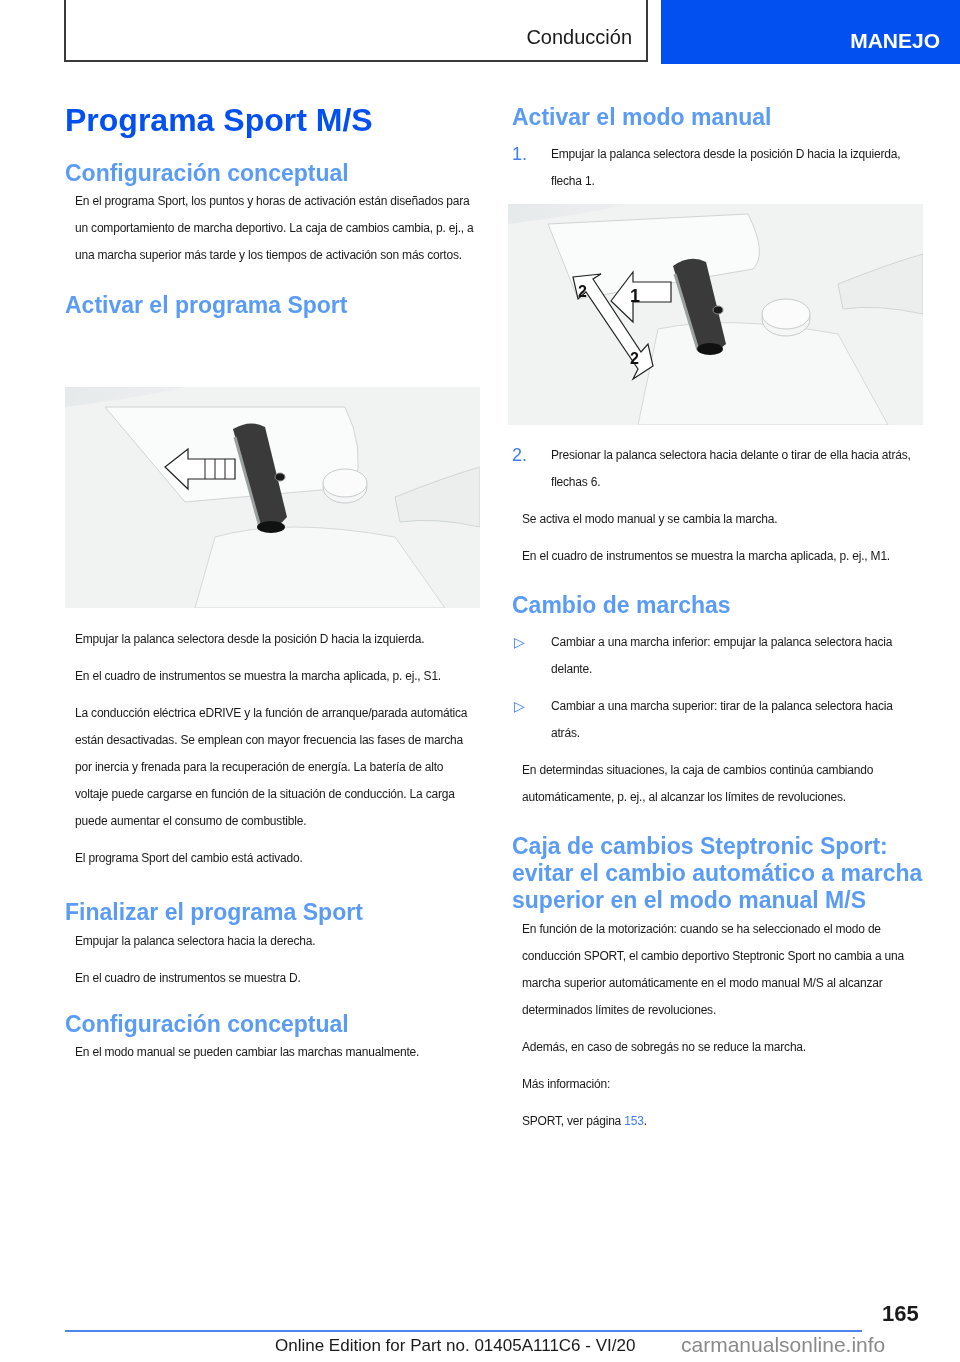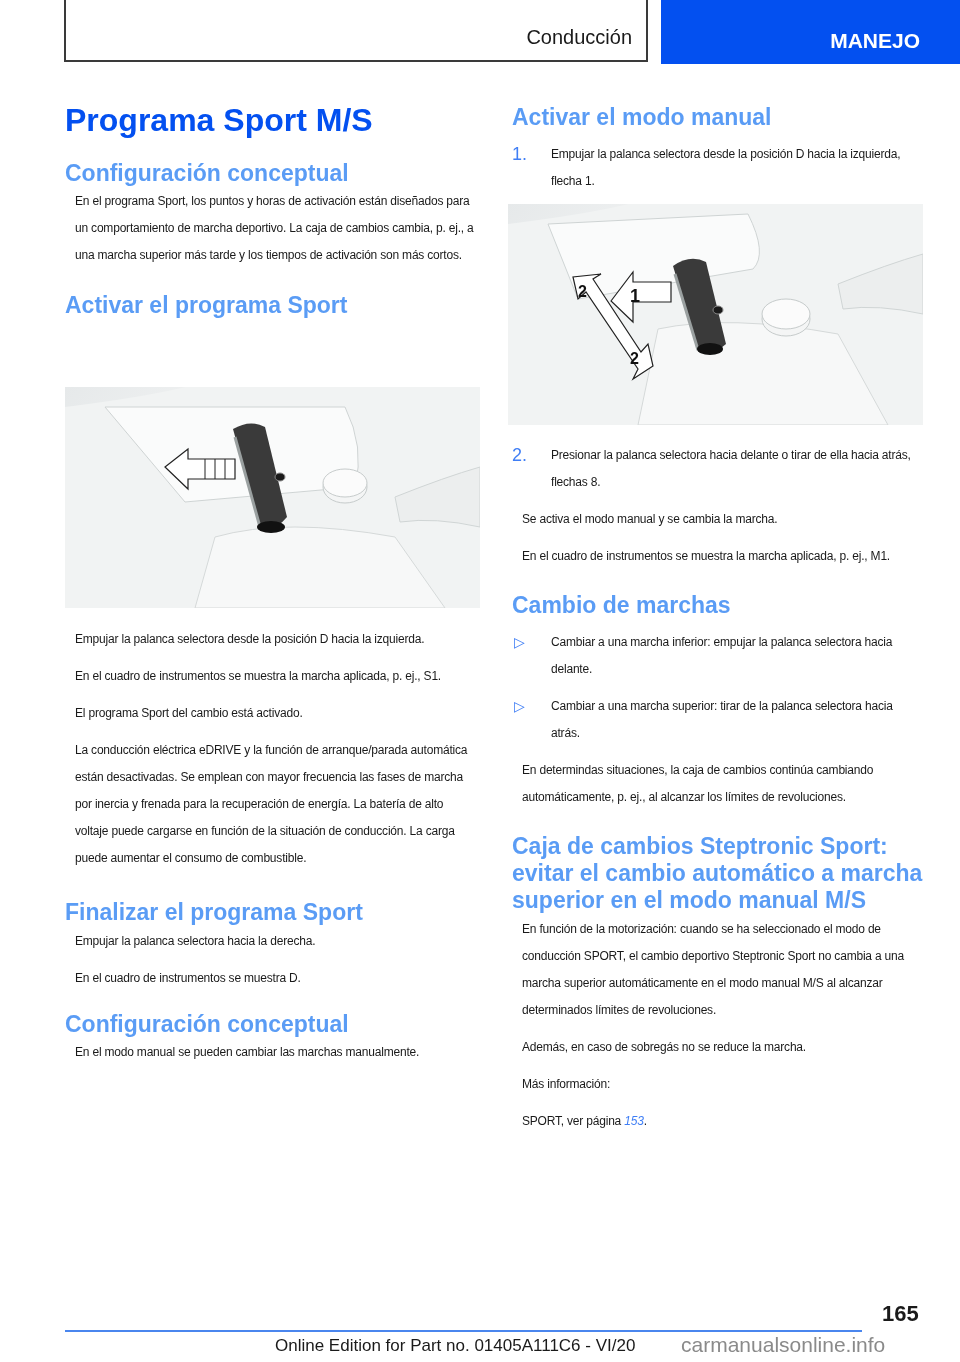--- a/index.html
+++ b/index.html
@@ -13,38 +13,38 @@
     border: 2px solid #3a3a3a; border-top: none; box-sizing: border-box;
   }
   .header-section {
     position: absolute; right: 14px; top: 28px; font-size: 20px; color: #1a1a1a;
   }
   .header-chapter {
     position: absolute; left: 661px; top: 0; width: 299px; height: 64px;
     background: #0350f0;
   }
   .header-chapter span {
-    position: absolute; right: 40px; top: 29px; color: #fff; font-weight: bold; font-size: 21px;
+    position: absolute; right: 20px; top: 29px; color: #fff; font-weight: bold; font-size: 21px;
   }
   .col { position: absolute; top: 100px; width: 420px; }
   .col-left { left: 65px; }
   .col-right { left: 512px; width: 415px; }
   h1 { margin: 0; color: #0350f0; font-size: 32px; font-weight: bold; line-height: 32px; }
   h2 { margin: 0; color: #5a9cf5; font-size: 23px; font-weight: bold; line-height: 28px; }
   h3 { margin: 0; color: #5a9cf5; font-size: 23px; font-weight: bold; line-height: 28px; }
   p { margin: 10px; font-size: 12px; line-height: 27px; color: #1a1a1a; letter-spacing: -0.2px; }
   .img-box {
     position: absolute; background: linear-gradient(135deg,#e6e9ea 0%,#f6f7f7 45%,#eceeee 100%);
     overflow: hidden;
   }
   .num-item { position: relative; padding-left: 29px; }
   .num-item .num { position: absolute; left: 0; top: 0; color: #3f7ef5; font-size: 18px; line-height: 27px; }
   .bullet-item { position: relative; padding-left: 29px; }
   .bullet-item .tri { position: absolute; left: 2px; top: 0; color: #3f7ef5; font-size: 14px; line-height: 27px; }
-  .link { color: #3f7ef5; font-style: italic; }
+  .link { color: #3f7ef5; }
   .footer-line {
     position: absolute; left: 65px; top: 1330px; width: 797px; height: 2px; background: #4a86ee;
   }
   .page-num {
     position: absolute; left: 882px; top: 1301px; font-size: 22px; font-weight: bold; color: #1a1a1a;
   }
   .footer-text {
     position: absolute; left: 275px; top: 1336px; font-size: 17px; color: #1a1a1a; white-space: nowrap;
   }
   .watermark {
@@ -83,22 +83,22 @@
     <path d="M100,80 L123,62 L123,72 L170,72 L170,92 L123,92 L123,102 Z" fill="#fff" stroke="#222" stroke-width="1.2"></path>
     <line x1="140" y1="72" x2="140" y2="92" stroke="#222"></line>
     <line x1="150" y1="72" x2="150" y2="92" stroke="#222"></line>
     <line x1="160" y1="72" x2="160" y2="92" stroke="#222"></line>
   </svg>
 </div>
 
 <div class="col col-left" style="top:616px;">
   <p>Empujar la palanca selectora desde la posición D hacia la izquierda.</p>
   <p style="margin-top:4px;">En el cuadro de instrumentos se muestra la marcha aplicada, p. ej., S1.</p>
+  <p style="margin-top:4px;">La conducción eléctrica eDRIVE y la función de arranque/parada automática están desactivadas. Se emplean con mayor frecuencia las fases de marcha por inercia y frenada para la recuperación de energía. La batería de alto voltaje puede cargarse en función de la situación de conducción. La carga puede aumentar el consumo de combustible.</p>
   <p style="margin-top:4px;">El programa Sport del cambio está activado.</p>
-  <p style="margin-top:4px;">La conducción eléctrica eDRIVE y la función de arranque/parada automática están desactivadas. Se emplean con mayor frecuencia las fases de marcha por inercia y frenada para la recuperación de energía. La batería de alto voltaje puede cargarse en función de la situación de conducción. La carga puede aumentar el consumo de combustible.</p>
   <h3 style="margin-top:26px;">Finalizar el programa Sport</h3>
   <p style="margin-top:2px;">Empujar la palanca selectora hacia la derecha.</p>
   <p style="margin-top:4px;">En el cuadro de instrumentos se muestra D.</p>
   <h2 style="margin-top:18px;">Configuración conceptual</h2>
   <p style="margin-top:1px;">En el modo manual se pueden cambiar las marchas manualmente.</p>
 </div>
 
 <div class="col col-right" style="top:103px;">
   <h3>Activar el modo manual</h3>
   <div class="num-item" style="margin-top:6px;">
@@ -123,21 +123,21 @@
     <text x="122" y="98" font-size="18" font-weight="bold" fill="#111" font-family="Liberation Sans, sans-serif">1</text>
     <path d="M65,73 L70,95 L78,88 L130,165 L125,175 L145,162 L140,140 L133,148 L85,75 L93,70 Z" fill="#fff" stroke="#222" stroke-width="1.2"></path>
     <text x="70" y="93" font-size="16" font-weight="bold" fill="#111" font-family="Liberation Sans, sans-serif">2</text>
     <text x="122" y="160" font-size="16" font-weight="bold" fill="#111" font-family="Liberation Sans, sans-serif">2</text>
   </svg>
 </div>
 
 <div class="col col-right" style="top:432px;">
   <div class="num-item">
     <span class="num">2.</span>
-    <p>Presionar la palanca selectora hacia delante o tirar de ella hacia atrás, flechas 8.</p>
+    <p>Presionar la palanca selectora hacia delante o tirar de ella hacia atrás, flechas 6.</p>
   </div>
   <p style="margin-top:4px;">Se activa el modo manual y se cambia la marcha.</p>
   <p style="margin-top:4px;">En el cuadro de instrumentos se muestra la marcha aplicada, p. ej., M1.</p>
   <h3 style="margin-top:21px;">Cambio de marchas</h3>
   <div class="bullet-item" style="margin-top:6px;">
     <span class="tri">▷</span>
     <p>Cambiar a una marcha inferior: empujar la palanca selectora hacia delante.</p>
   </div>
   <div class="bullet-item" style="margin-top:6px;">
     <span class="tri">▷</span>

